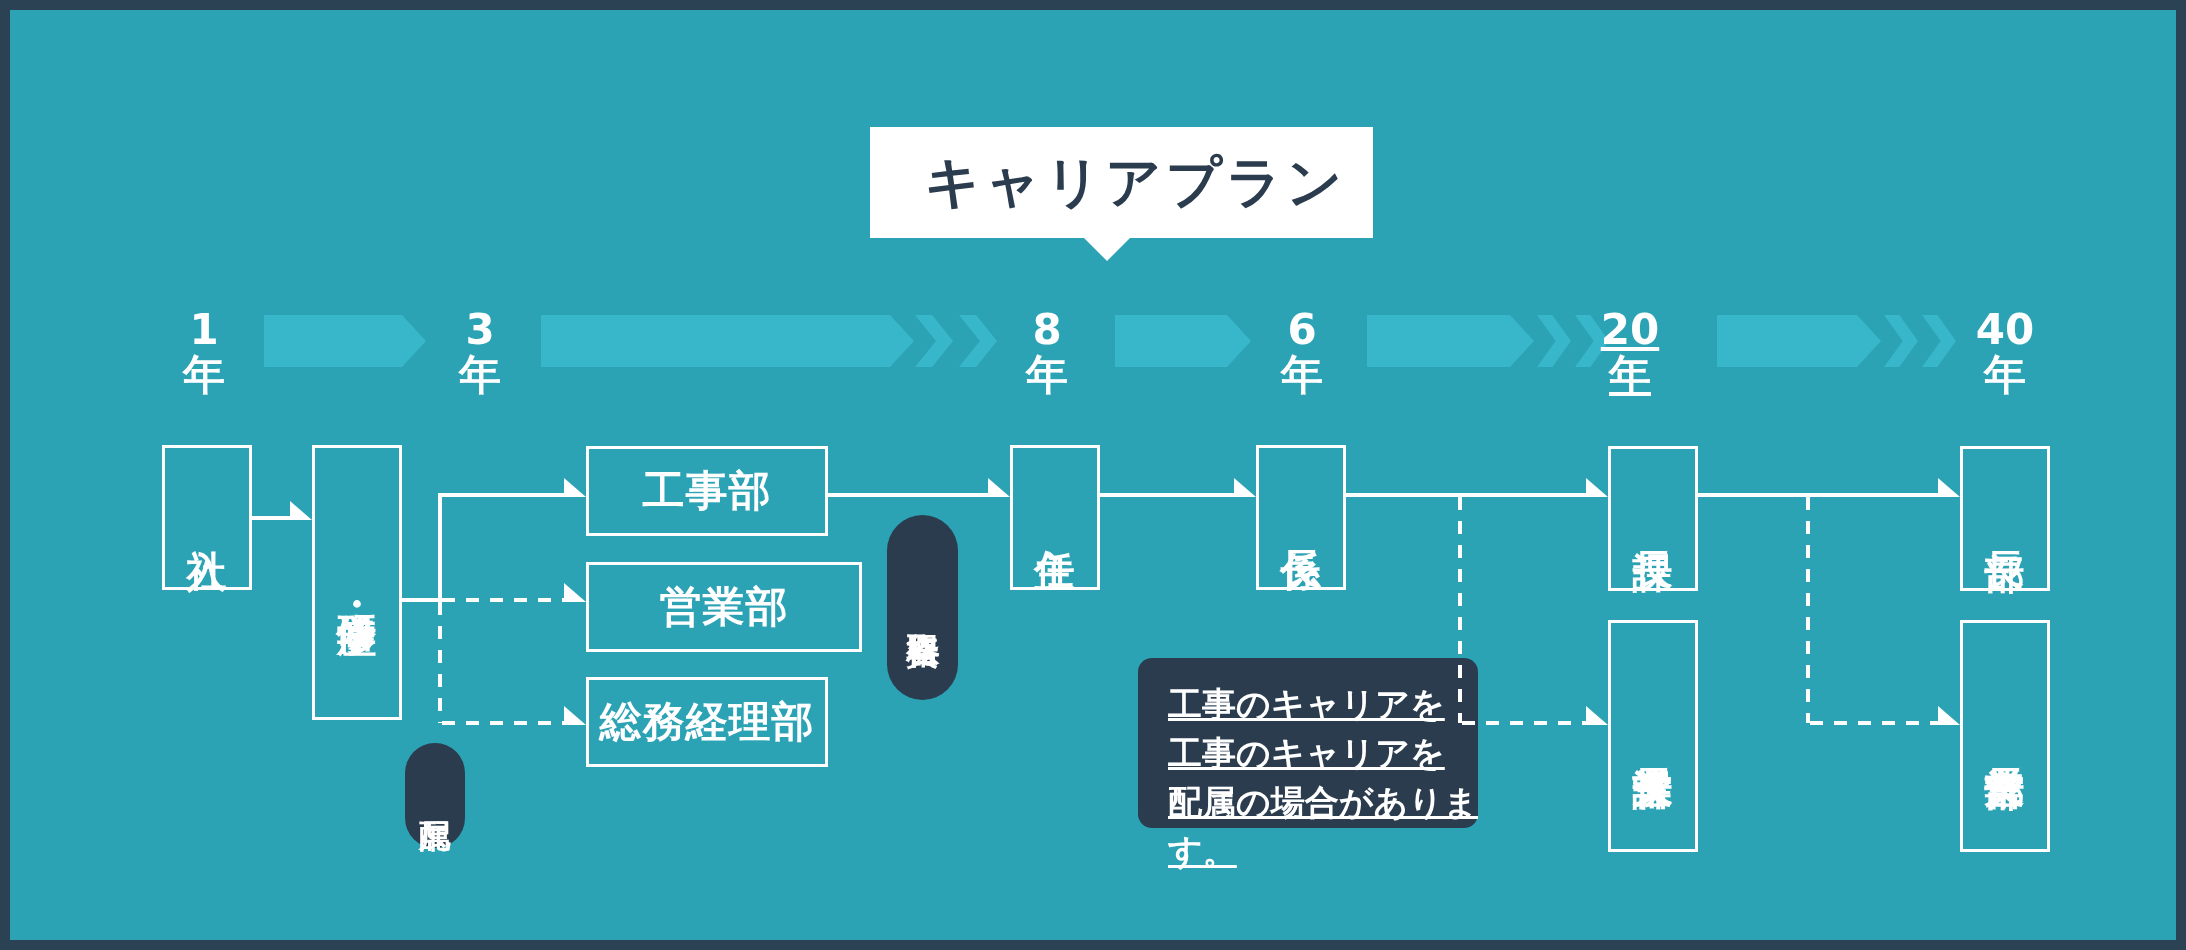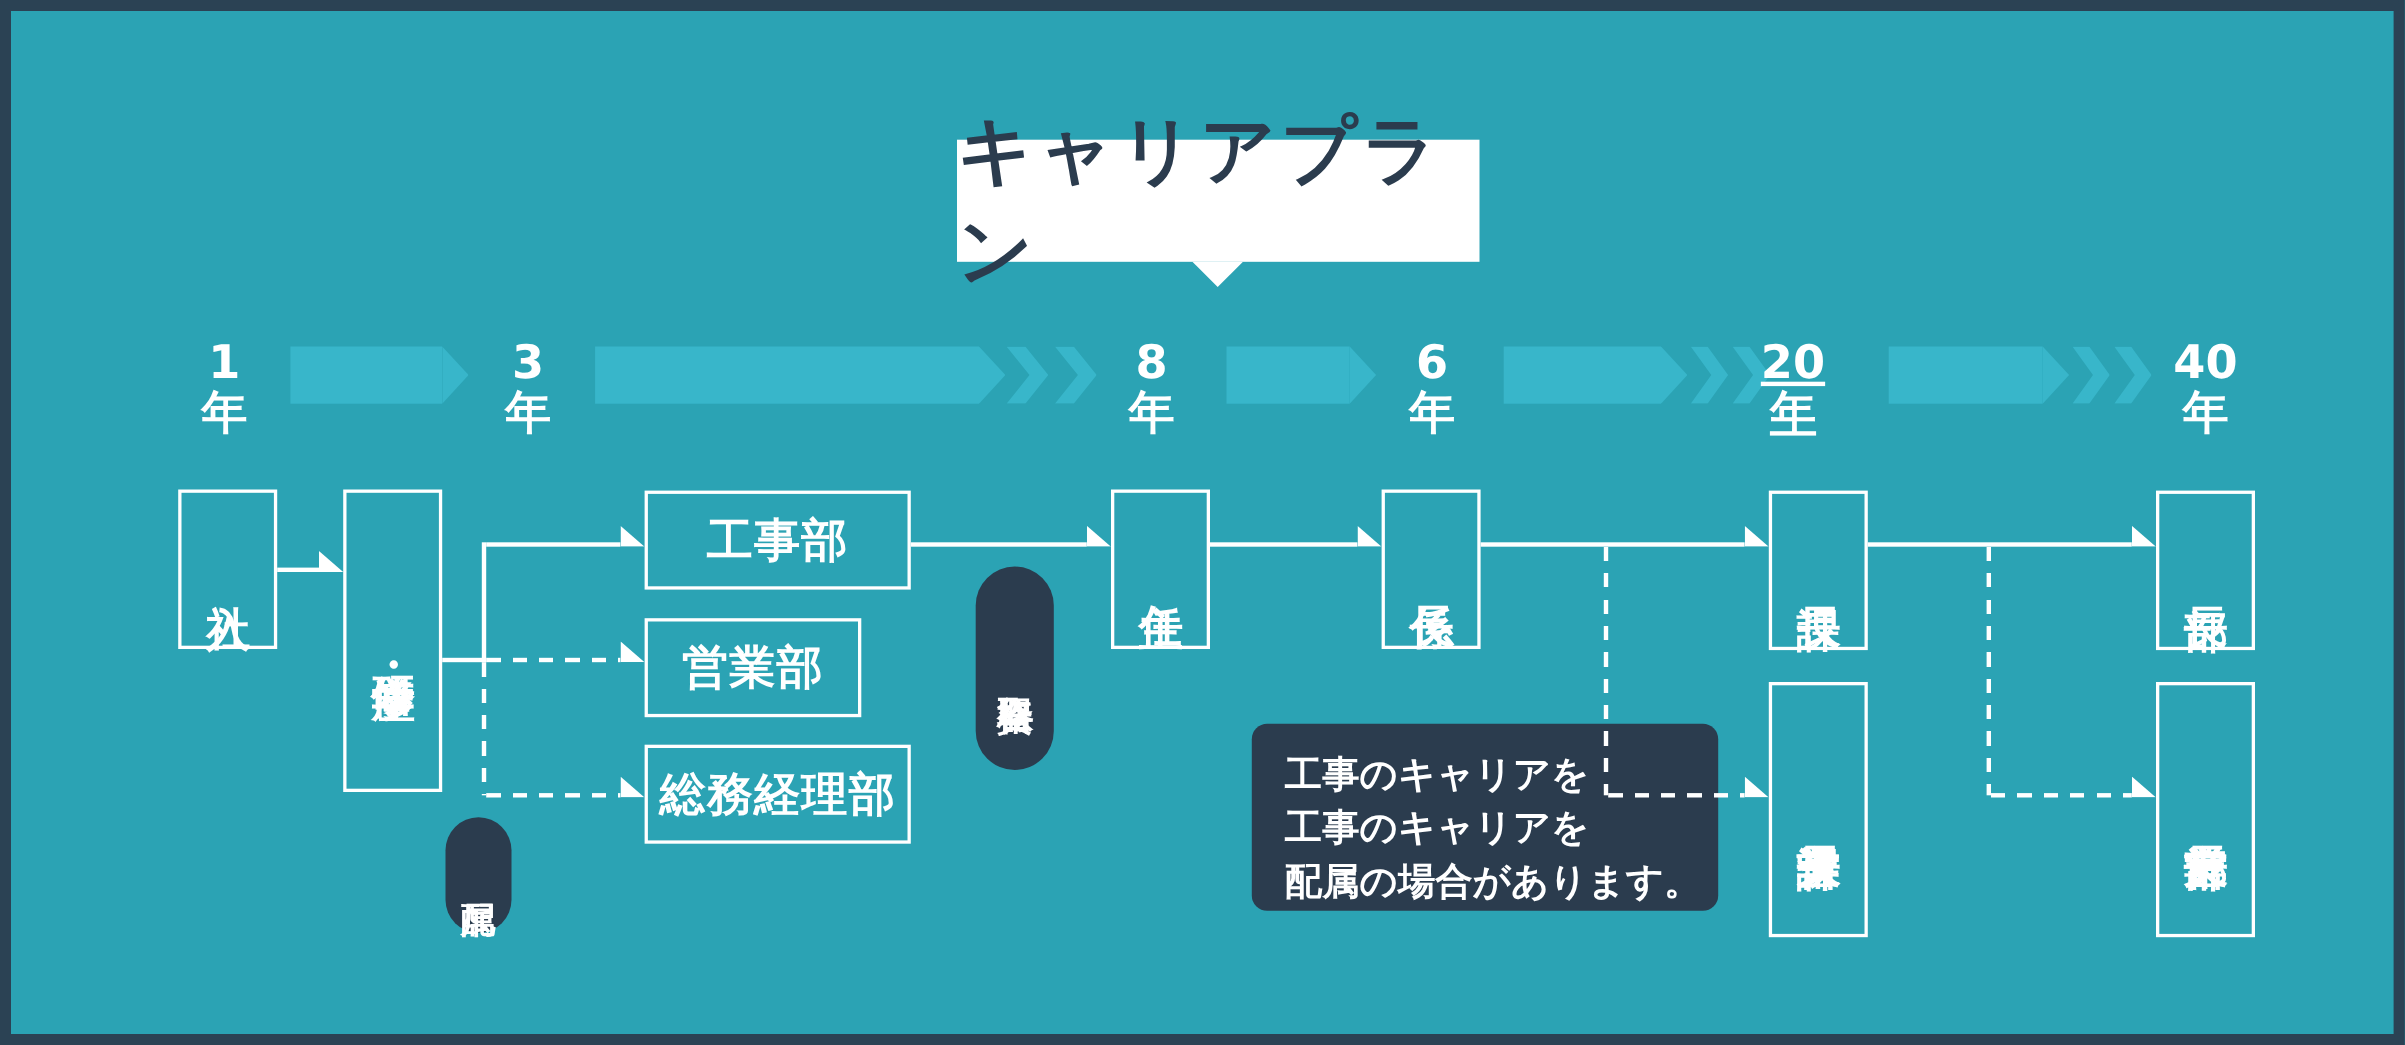--- a/index.html
+++ b/index.html
@@ -11,22 +11,23 @@
     box-sizing:border-box;
     overflow:hidden;
     font-family:"DejaVu Sans",sans-serif;
     font-weight:bold;
   }
   .abs{position:absolute;}
   
   .title-box{
     background:#FFFFFF;color:#2B3C4E;
     display:flex;align-items:center;justify-content:center;
-    font-size:68px;letter-spacing:4px;
+    font-size:55px;letter-spacing:4px;
     z-index:5;
+    padding-left:28px;
   }
   .title-pointer{
     width:0;height:0;
     border-left:23px solid transparent;
     border-right:23px solid transparent;
     border-top:23px solid #FFFFFF;
     z-index:5;
   }
   
   .year-label{
@@ -133,34 +134,34 @@
 
   <div class="abs tl-body" style="left:1707px;top:305px;width:140px;"></div>
   <div class="abs tl-tip" style="left:1847px;top:305px;"></div>
   <div class="abs chev" style="left:1874px;top:305px;width:34px;"></div>
   <div class="abs chev" style="left:1912px;top:305px;width:34px;"></div>
 
   <div class="abs node vbox" style="left:152px;top:435px;width:90px;height:145px;">入社</div>
   <div class="abs node vbox" style="left:302px;top:435px;width:90px;height:275px;">研修・座学</div>
 
   <div class="abs node hbox" style="left:576px;top:436px;width:242px;height:90px;">工事部</div>
-  <div class="abs node hbox" style="left:576px;top:552px;width:197px;height:90px;">営業部</div>
+  <div class="abs node hbox" style="left:576px;top:552px;width:276px;height:90px;">営業部</div>
   <div class="abs node hbox" style="left:576px;top:667px;width:242px;height:90px;">総務経理部</div>
 
   <div class="abs node vbox" style="left:1000px;top:435px;width:90px;height:145px;">主任</div>
   <div class="abs node vbox" style="left:1246px;top:435px;width:90px;height:145px;">係長</div>
   <div class="abs node vbox" style="left:1598px;top:436px;width:90px;height:145px;">課長</div>
   <div class="abs node vbox" style="left:1598px;top:610px;width:90px;height:232px;">営業課長</div>
   <div class="abs node vbox" style="left:1950px;top:436px;width:90px;height:145px;">部長</div>
   <div class="abs node vbox" style="left:1950px;top:610px;width:90px;height:232px;">営業部長</div>
 
   <div class="abs pill" style="left:395px;top:733px;width:60px;height:105px;border-radius:30px;font-size:32px;">配属</div>
   <div class="abs pill" style="left:877px;top:505px;width:71px;height:185px;border-radius:36px;font-size:33px;">資格取得</div>
 
-  <div class="abs tooltip" style="left:1128px;top:648px;width:424px;height:170px;">
+  <div class="abs tooltip" style="left:1128px;top:648px;width:340px;height:170px;text-decoration:underline;">
     <div>工事のキャリアを</div>
     <div>工事のキャリアを</div>
     <div>配属の場合があります。</div>
   </div>
 
   <div class="abs line" style="left:242px;top:506px;width:40px;height:4px;"></div>
   <div class="abs ah" style="left:280px;top:491px;"></div>
 
   <div class="abs line" style="left:392px;top:588px;width:40px;height:4px;"></div>
   <div class="abs line" style="left:428px;top:483px;width:4px;height:109px;"></div>

